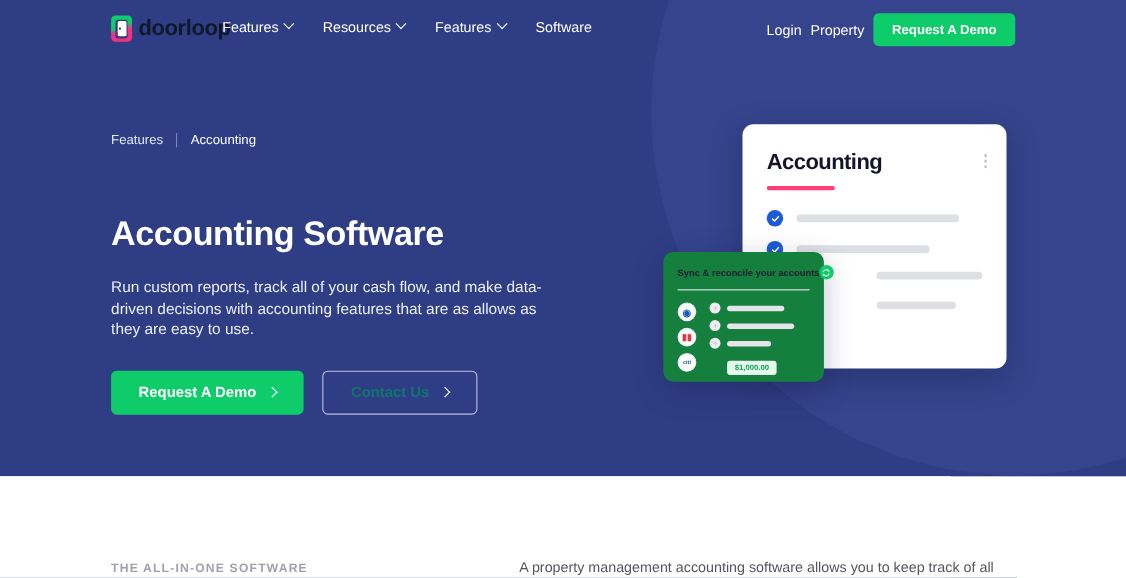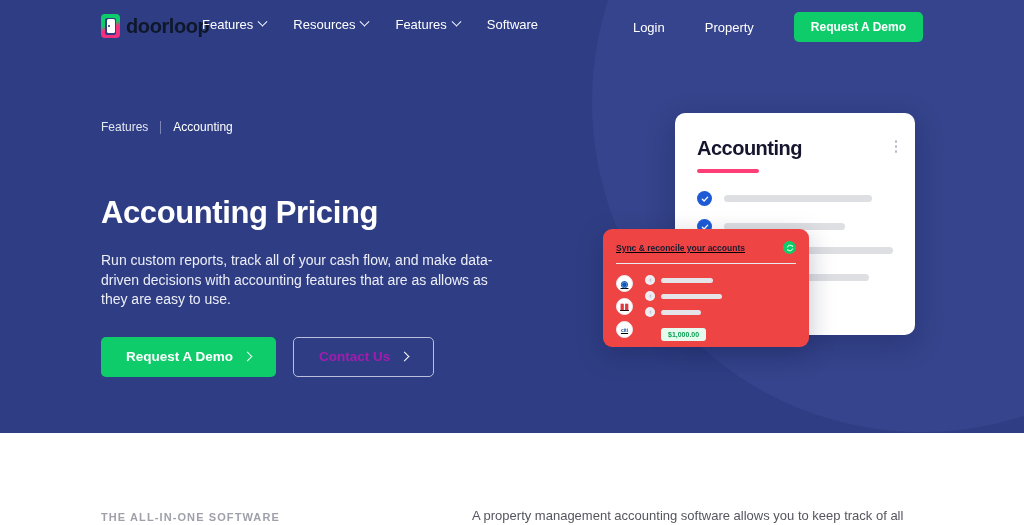--- a/index.html
+++ b/index.html
@@ -101,21 +101,21 @@
     width: 7px; height: 7px;
     border-right: 1.6px solid #ffffff;
     border-bottom: 1.6px solid #ffffff;
     transform: rotate(45deg) translate(-2px, -2px);
   }
   .nav-right {
     position: absolute;
     right: 101px; top: 12px;
     display: flex;
     align-items: center;
-    gap: 40px;
+    gap: 8px;
   }
   .nav-link {
     color: #ffffff;
     font-size: 13px;
     cursor: pointer;
     white-space: nowrap;
   }
   .btn-demo-nav {
     background: #0fcc6a;
     color: #ffffff;
@@ -184,21 +184,21 @@
     padding: 0 25px;
     display: flex;
     align-items: center;
     gap: 11px;
     cursor: pointer;
     font-family: "Liberation Sans", sans-serif;
     white-space: nowrap;
   }
   .btn-outline {
     background: transparent;
-    color: #a21caf;
+    color: #0f766e;
     font-size: 13.5px;
     font-weight: bold;
     border: 1.5px solid #b9bfdc;
     border-radius: 5px;
     height: 40px;
     padding: 0 25px;
     display: flex;
     align-items: center;
     gap: 11px;
     cursor: pointer;
@@ -270,26 +270,25 @@
   .check svg { display: block; }
   .bar {
     height: 7px;
     border-radius: 3.5px;
     background: #dedfe3;
   }
 
   .card-sync {
     position: absolute;
     left: 8px; top: 124px;
-    width: 206px; height: 118px;
-    background: #ef4444;
+    width: 146px; height: 118px;
+    background: #15803d;
     border-radius: 9px;
     box-shadow: 0 8px 26px rgba(10,18,60,0.25);
     padding: 12px 13px 0 13px;
-    text-decoration: underline;
   }
   .sync-head {
     display: flex;
     align-items: center;
     justify-content: space-between;
     padding-bottom: 9px;
     border-bottom: 1px solid #e9eaee;
   }
   .sync-title {
     color: #1b1c33;
@@ -434,21 +433,21 @@
   <div class="hero-left">
 
     <div class="breadcrumb">
       <span class="crumb">Features</span>
       <span class="crumb-sep"></span>
       <span class="crumb current">Accounting</span>
     </div>
 
     <h1 class="hero-title">
       <br>
-      <span>Accounting Pricing</span>
+      <span>Accounting Software</span>
     </h1>
 
     <p class="hero-sub">Run custom reports, track all of your cash flow, and make data-driven decisions with accounting features that are as allows as they are easy to use.</p>
 
     <div class="cta-row">
       <button class="btn-primary">
         <span>Request A Demo</span>
         <span class="arrow-r"></span>
       </button>
       <button class="btn-outline">

